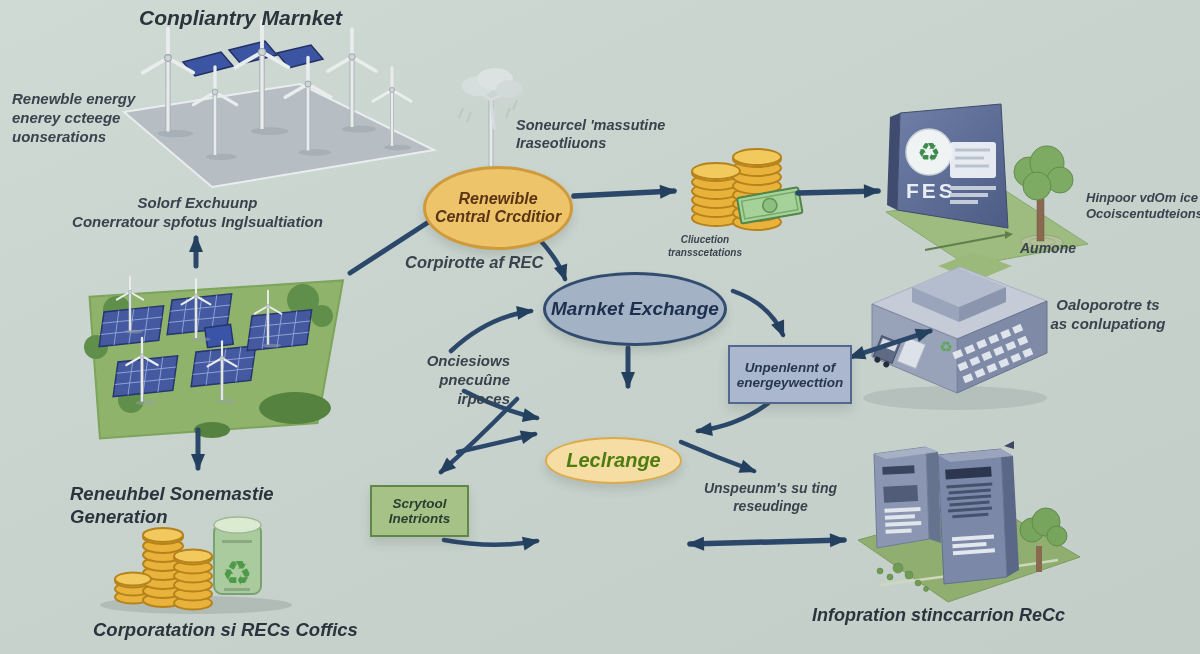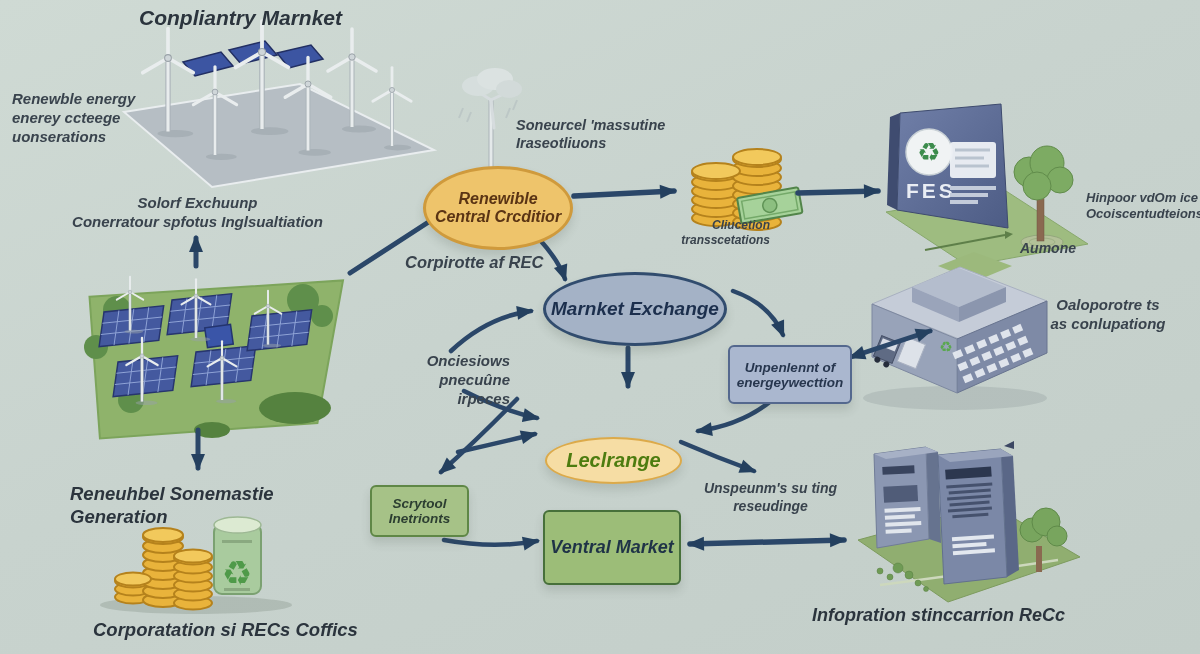--- a/index.html
+++ b/index.html
@@ -10,21 +10,20 @@
   }
   svg{position:absolute;left:0;top:0;}
   .layer{position:absolute;left:0;top:0;width:1200px;height:654px;}
   .lbl{position:absolute;font-style:italic;font-weight:bold;color:#39434d;line-height:1.25;}
   .lbl.center{text-align:center;}
   .lbl.dark{color:#2b343d;}
   .node{
     position:absolute;display:flex;flex-direction:column;align-items:center;justify-content:center;
     font-style:italic;font-weight:bold;text-align:center;
     box-shadow:0 6px 10px rgba(60,75,65,.16);
-    border-radius:6px;
   }
   .ellipse{border-radius:50%;}
   .node .ln{display:block;}
   #rec-ellipse{left:423px;top:166px;width:144px;height:78px;background:#eec46b;border:3px solid #cf9a3c;color:#5a3414;font-size:16px;line-height:1.15;}
   #central-ellipse{left:543px;top:272px;width:178px;height:68px;background:#a4b2c6;border:3px solid #314c6e;color:#1c2f4d;font-size:19px;}
   #lencute-ellipse{left:545px;top:394px;width:133px;height:50px;background:#f6dda4;border:2.5px solid #dcaa4a;color:#253a52;font-size:15.5px;line-height:1.05;}
   #leclrange-ellipse{left:545px;top:437px;width:133px;height:43px;background:#f6dda4;border:2.5px solid #dcaa4a;color:#4d7c0f;font-size:20px;}
   #unpenlent-box{left:728px;top:345px;width:120px;height:55px;background:#aab7cf;border:2px solid #54688e;color:#27364e;font-size:13.5px;}
   #scrytool-box{left:370px;top:485px;width:95px;height:48px;background:#a6c287;border:2px solid #5f8746;color:#2c3e31;font-size:13.5px;}
   #ventral-box{left:543px;top:510px;width:134px;height:71px;background:#9cbd78;border:2.5px solid #47703a;color:#1f3347;font-size:18px;}
@@ -353,43 +352,40 @@
   <div class="node" id="unpenlent-box">
     <span class="ln">Unpenlennt of</span>
     <span class="ln">energeywecttion</span>
   </div>
 
   <div class="node" id="scrytool-box">
     <span class="ln">Scrytool</span>
     <span class="ln">Inetrionts</span>
   </div>
 
-  <div class="node" id="ventral-box">
-    <span class="ln">Ventral Market</span>
-  </div>
 
   <div class="lbl center dark" style="left:128px;top:5px;width:225px;font-size:21px;">Conpliantry Marnket</div>
 
   <div class="lbl" style="left:12px;top:90px;width:150px;font-size:15px;">
     <span style="display:block">Renewble energy</span>
     <span style="display:block">enerey ccteege</span>
     <span style="display:block">uonserations</span>
   </div>
 
   <div class="lbl center" style="left:55px;top:194px;width:285px;font-size:15px;">
     <span style="display:block">Solorf Exchuunp</span>
     <span style="display:block">Conerratour spfotus Inglsualtiation</span>
   </div>
 
   <div class="lbl" style="left:516px;top:116px;width:170px;font-size:14.5px;">
     <span style="display:block">Soneurcel 'massutine</span>
     <span style="display:block">Iraseotliuons</span>
   </div>
 
-  <div class="lbl center" style="left:640px;top:218px;width:130px;font-size:12px;text-align:right;">
+  <div class="lbl center" style="left:640px;top:234px;width:130px;font-size:10px;">
     <span style="display:block">Cliucetion</span>
     <span style="display:block">transscetations</span>
   </div>
 
   <div class="lbl" style="left:405px;top:252px;width:160px;font-size:16.5px;">Corpirotte af REC</div>
 
   <div class="lbl center" style="left:406px;top:352px;width:104px;font-size:15px;text-align:right;">
     <span style="display:block">Onciesiows</span>
     <span style="display:block">pnecuûne</span>
     <span style="display:block">irpeces</span>

